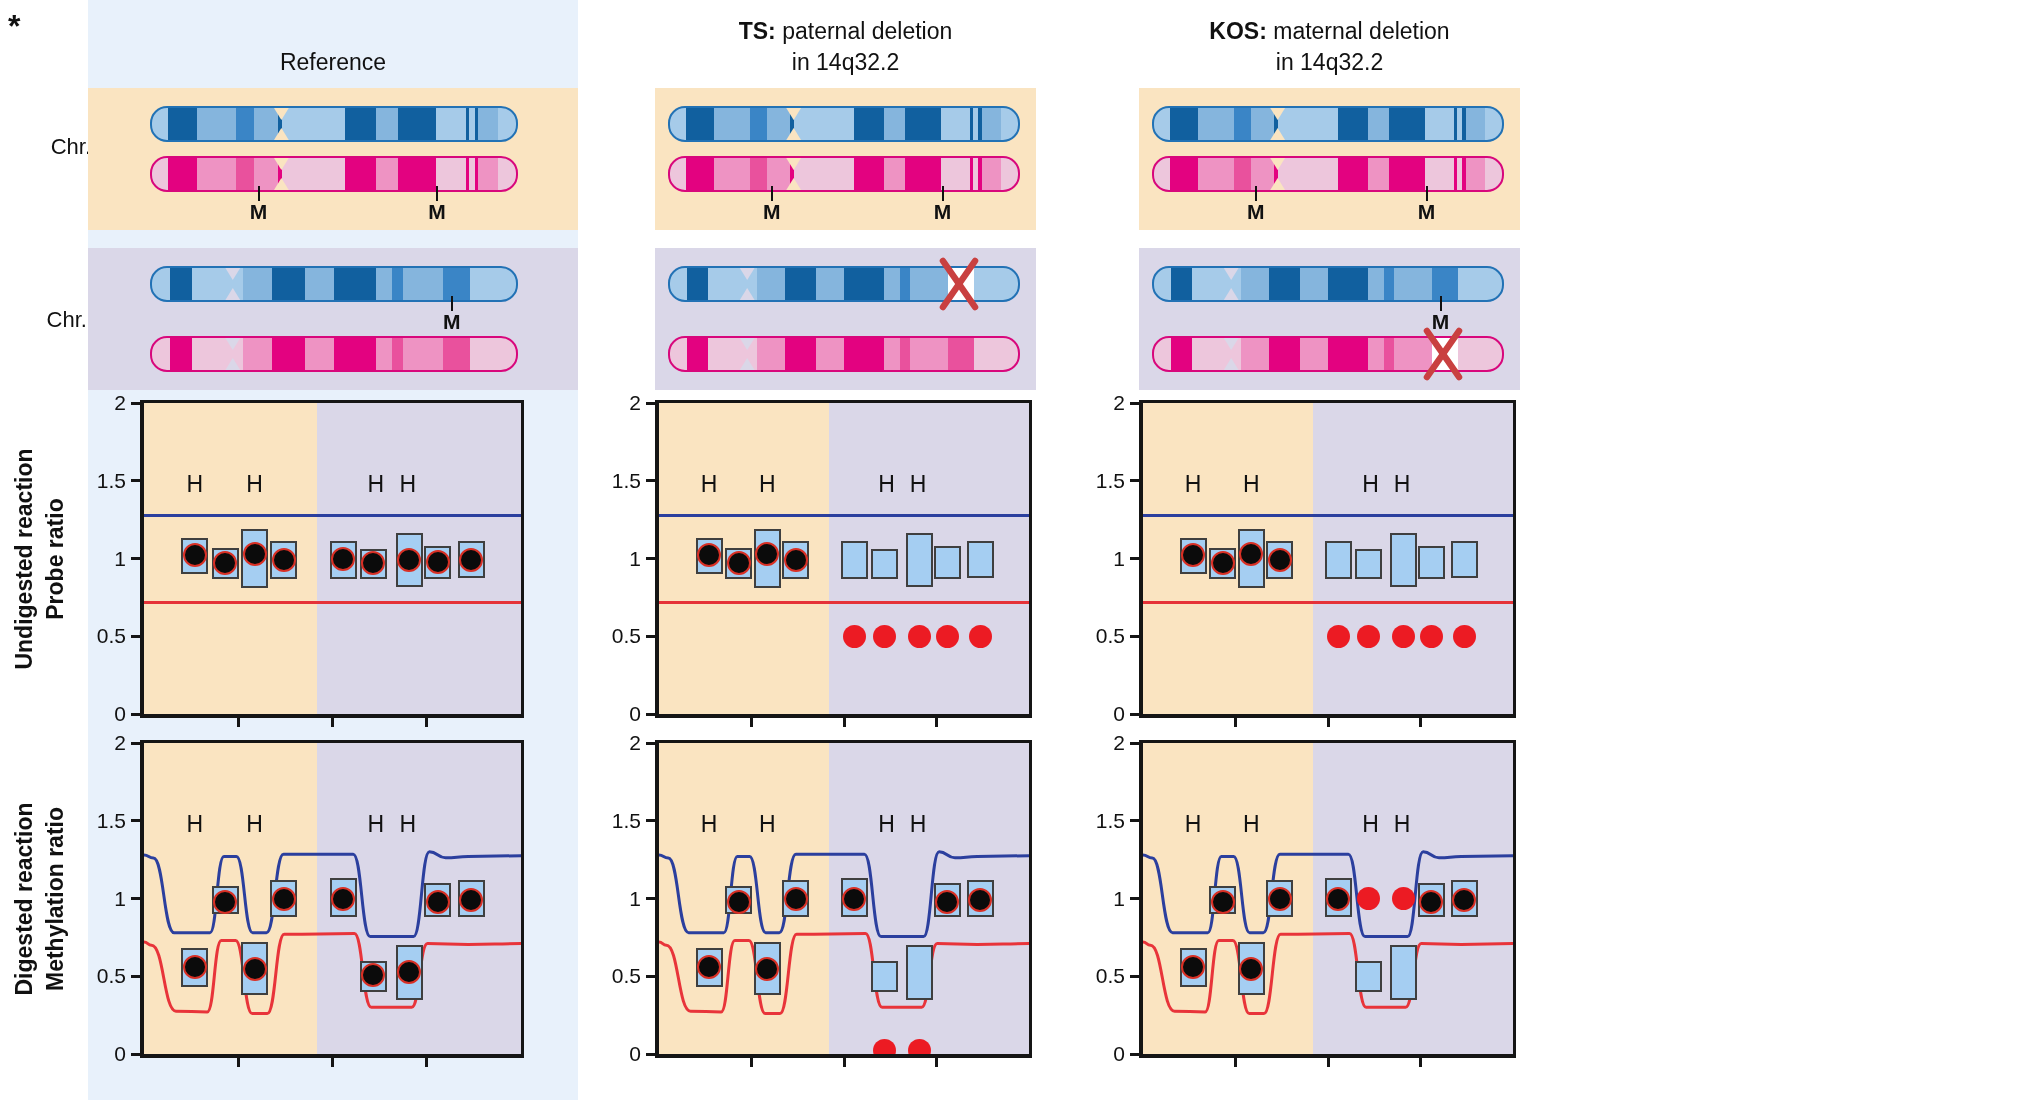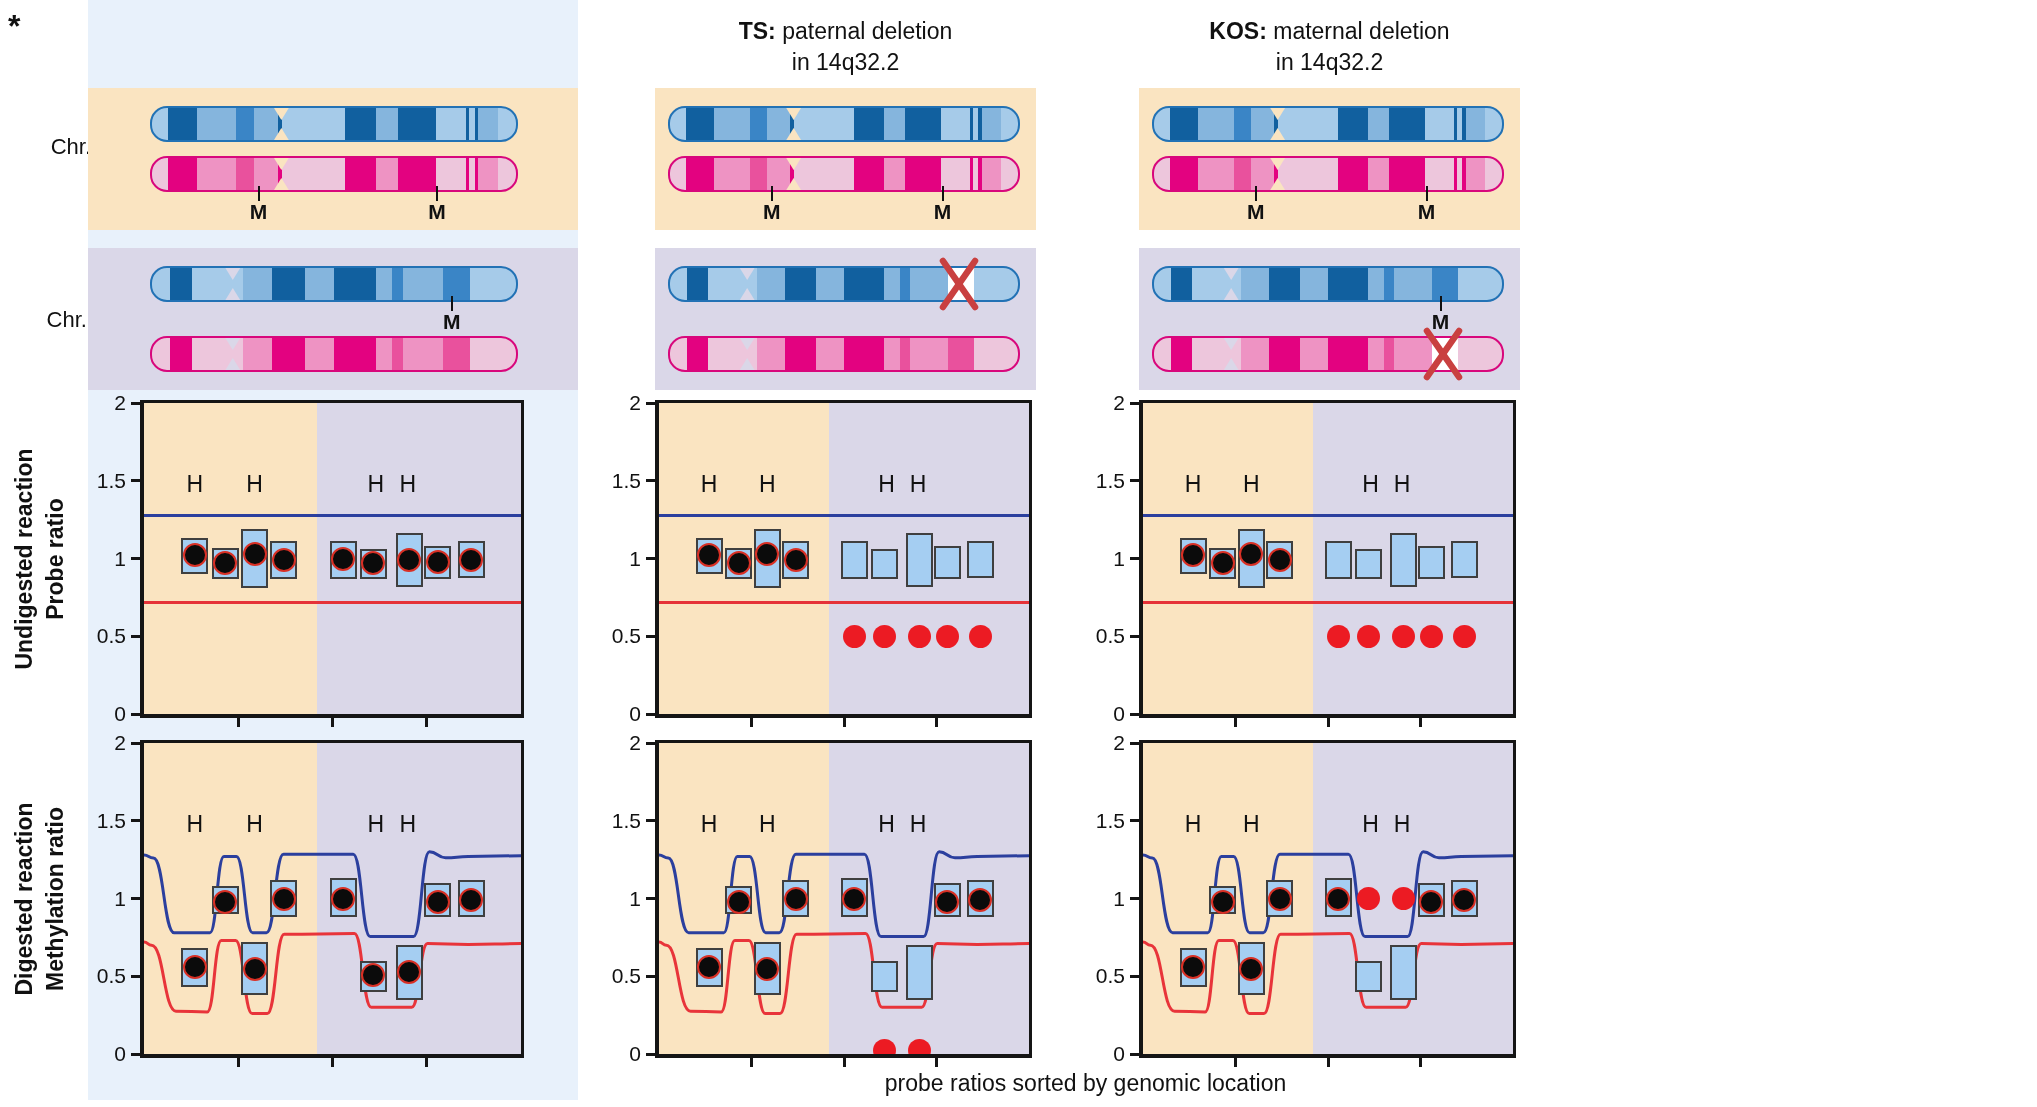--- a/index.html
+++ b/index.html
@@ -37,20 +37,23 @@
 </style>
 </head>
 <body>
 
 <div id="canvas">
 
   <div class="ref-band"></div>
 
   <div class="asterisk">*</div>
 
+  <div class="col-title" style="left:88px;width:490px;">
+    <div><span class="b"></span><span>Reference</span></div>
+  </div>
 
   <div class="col-title" style="left:655px;width:381px;">
     <div><span class="b">TS:</span><span> paternal deletion</span></div>
     <div>in 14q32.2</div>
   </div>
 
   <div class="col-title" style="left:1139px;width:381px;">
     <div><span class="b">KOS:</span><span> maternal deletion</span></div>
     <div>in 14q32.2</div>
   </div>
@@ -64,21 +67,20 @@
 
   <div class="rot-title" style="left:-115px;top:524px;">
     <div>Undigested reaction</div>
     <div>Probe ratio</div>
   </div>
   <div class="rot-title" style="left:-115px;top:864px;">
     <div>Digested reaction</div>
     <div>Methylation ratio</div>
   </div>
 
-  <div class="x-label">probe ratios sorted by genomic location</div>
 
   <div id="generated">
       <div class="panel" style="left: 88px; top: 88px; width: 490px; height: 142px; background: rgb(250, 228, 193);"></div>
       <div class="chromo" style="left: 150px; top: 106px; width: 368px; height: 36px; border: 2px solid rgb(34, 114, 181); background: linear-gradient(90deg, rgb(166, 203, 233) 0%, rgb(166, 203, 233) 4.5%, rgb(17, 96, 159) 4.5%, rgb(17, 96, 159) 12.5%, rgb(133, 181, 221) 12.5%, rgb(133, 181, 221) 23%, rgb(58, 133, 198) 23%, rgb(58, 133, 198) 28%, rgb(133, 181, 221) 28%, rgb(133, 181, 221) 34.5%, rgb(17, 96, 159) 34.5%, rgb(17, 96, 159) 35.7%, rgb(166, 203, 233) 35.7%, rgb(166, 203, 233) 53%, rgb(17, 96, 159) 53%, rgb(17, 96, 159) 61.5%, rgb(133, 181, 221) 61.5%, rgb(133, 181, 221) 67.5%, rgb(17, 96, 159) 67.5%, rgb(17, 96, 159) 78%, rgb(166, 203, 233) 78%, rgb(166, 203, 233) 86.2%, rgb(17, 96, 159) 86.2%, rgb(17, 96, 159) 87.2%, rgb(166, 203, 233) 87.2%, rgb(166, 203, 233) 88.6%, rgb(17, 96, 159) 88.6%, rgb(17, 96, 159) 89.6%, rgb(133, 181, 221) 89.6%, rgb(133, 181, 221) 95%, rgb(166, 203, 233) 95%, rgb(166, 203, 233) 100%);">
         <div class="notch" style="left: 121.376px; top: -1px; background: rgb(250, 228, 193); clip-path: polygon(0px 0px, 100% 0px, 50% 100%);"></div>
         <div class="notch" style="left: 121.376px; bottom: -1px; background: rgb(250, 228, 193); clip-path: polygon(50% 0px, 0px 100%, 100% 100%);"></div>
       </div>
       <div class="chromo" style="left: 150px; top: 156px; width: 368px; height: 36px; border: 2px solid rgb(216, 7, 124); background: linear-gradient(90deg, rgb(237, 198, 220) 0%, rgb(237, 198, 220) 4.5%, rgb(227, 2, 128) 4.5%, rgb(227, 2, 128) 12.5%, rgb(238, 147, 195) 12.5%, rgb(238, 147, 195) 23%, rgb(233, 81, 157) 23%, rgb(233, 81, 157) 28%, rgb(238, 147, 195) 28%, rgb(238, 147, 195) 34.5%, rgb(227, 2, 128) 34.5%, rgb(227, 2, 128) 35.7%, rgb(237, 198, 220) 35.7%, rgb(237, 198, 220) 53%, rgb(227, 2, 128) 53%, rgb(227, 2, 128) 61.5%, rgb(238, 147, 195) 61.5%, rgb(238, 147, 195) 67.5%, rgb(227, 2, 128) 67.5%, rgb(227, 2, 128) 78%, rgb(237, 198, 220) 78%, rgb(237, 198, 220) 86.2%, rgb(227, 2, 128) 86.2%, rgb(227, 2, 128) 87.2%, rgb(237, 198, 220) 87.2%, rgb(237, 198, 220) 88.6%, rgb(227, 2, 128) 88.6%, rgb(227, 2, 128) 89.6%, rgb(238, 147, 195) 89.6%, rgb(238, 147, 195) 95%, rgb(237, 198, 220) 95%, rgb(237, 198, 220) 100%);">
         <div class="notch" style="left: 121.376px; top: -1px; background: rgb(250, 228, 193); clip-path: polygon(0px 0px, 100% 0px, 50% 100%);"></div>
         <div class="notch" style="left: 121.376px; bottom: -1px; background: rgb(250, 228, 193); clip-path: polygon(50% 0px, 0px 100%, 100% 100%);"></div>

